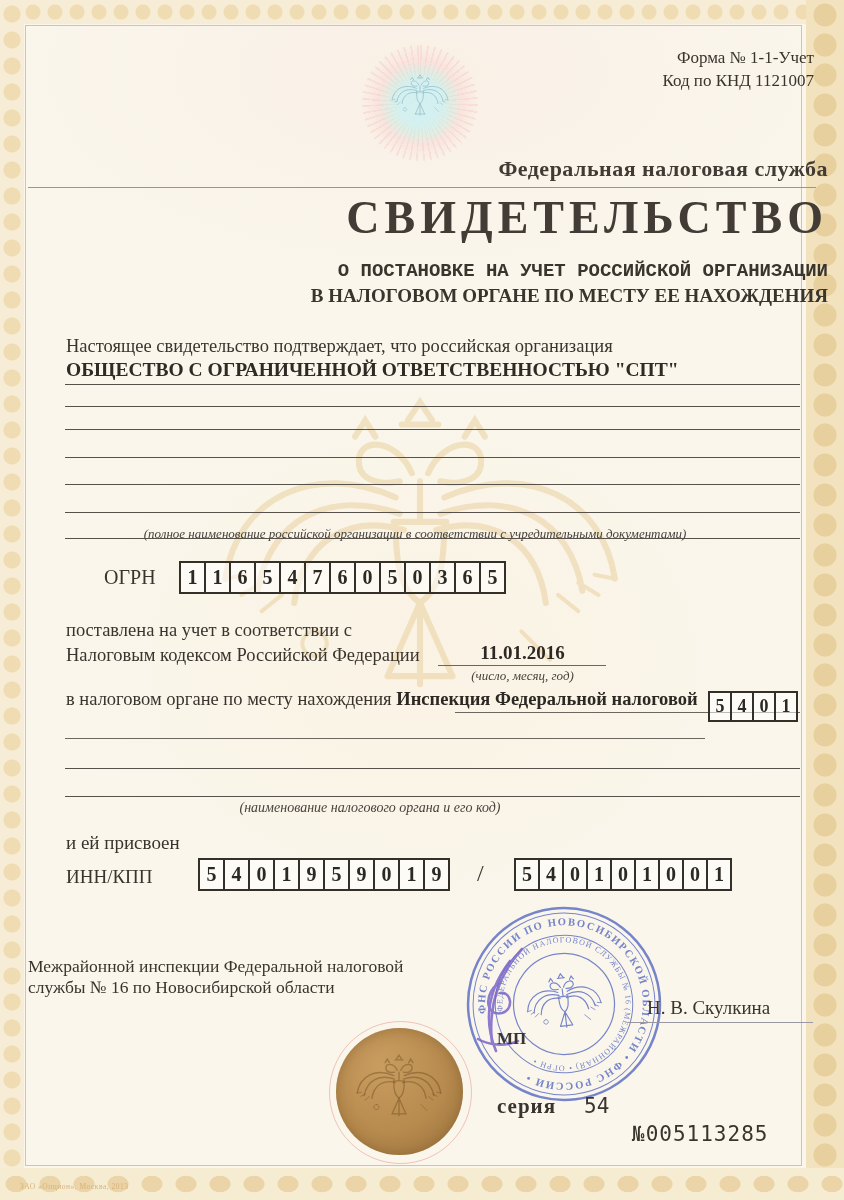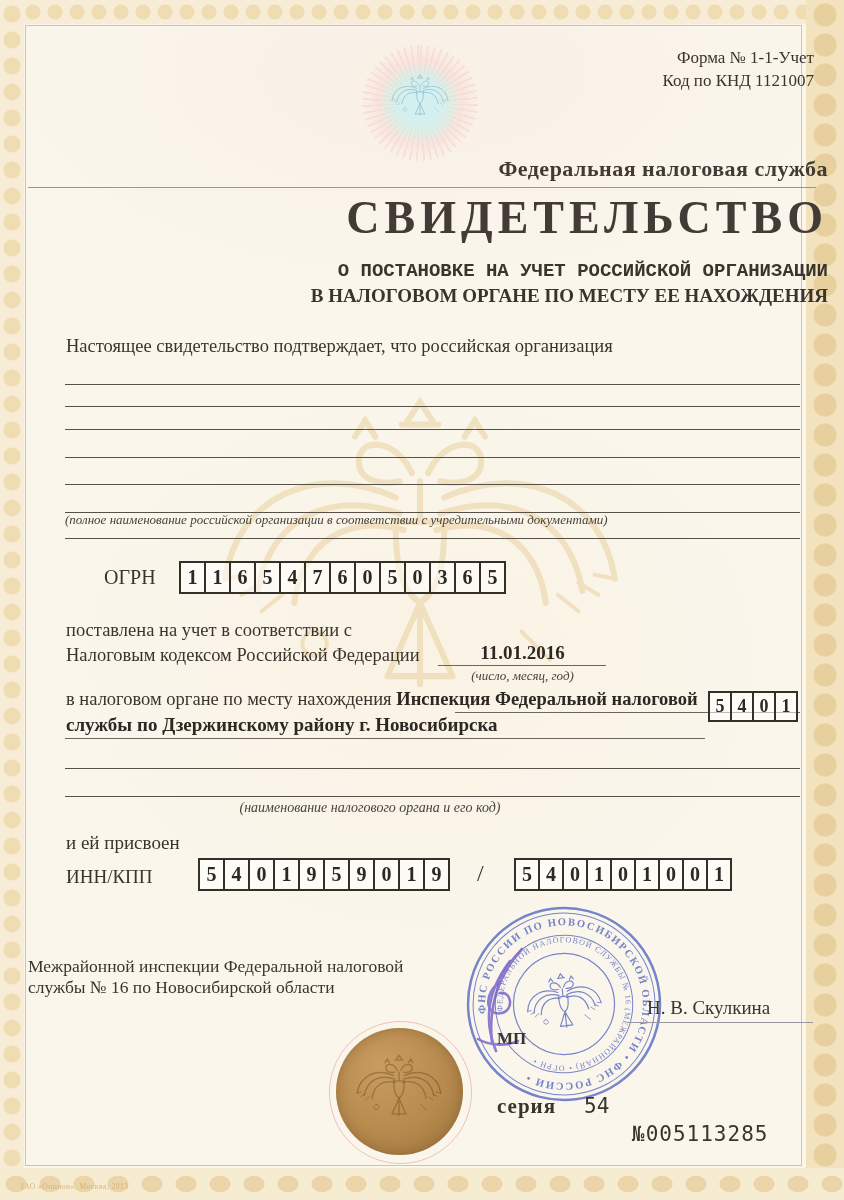--- a/index.html
+++ b/index.html
@@ -98,30 +98,31 @@
     <div>Код по КНД 1121007</div>
   </div>
 
   <div class="abs ctr" style="top:156px;font-size:22px;font-weight:bold;letter-spacing:.5px;color:#423b35;">Федеральная налоговая служба</div>
   <div class="rule" style="top:187px;left:28px;width:788px;border-top:1px solid #9a958e;"></div>
   <div class="abs ctr" style="top:191px;font-size:46px;font-weight:bold;letter-spacing:5px;color:#433c36;">СВИДЕТЕЛЬСТВО</div>
   <div class="abs ctr" style="top:260px;font-size:19px;font-weight:bold;font-family:Liberation Mono, monospace;">О ПОСТАНОВКЕ НА УЧЕТ РОССИЙСКОЙ ОРГАНИЗАЦИИ</div>
   <div class="abs ctr" style="top:285px;font-size:19px;font-weight:bold;">В НАЛОГОВОМ ОРГАНЕ  ПО МЕСТУ ЕЕ НАХОЖДЕНИЯ</div>
 
   <div class="abs" style="left:66px;top:336px;font-size:18.5px;">Настоящее свидетельство подтверждает, что российская организация</div>
+  <div class="abs" style="left:66px;top:359px;font-size:19.5px;font-weight:bold;color:#2e2a25;">ОБЩЕСТВО С ОГРАНИЧЕННОЙ ОТВЕТСТВЕННОСТЬЮ "СПТ"</div>
 
   <div class="rule" style="top:384px;left:65px;width:735px;"></div>
   <div class="rule" style="top:406px;left:65px;width:735px;"></div>
   <div class="rule" style="top:429px;left:65px;width:735px;"></div>
   <div class="rule" style="top:457px;left:65px;width:735px;"></div>
   <div class="rule" style="top:484px;left:65px;width:735px;"></div>
   <div class="rule" style="top:512px;left:65px;width:735px;"></div>
   <div class="rule" style="top:538px;left:65px;width:735px;"></div>
 
-  <div class="abs caption" style="top:512px;left:65px;width:700px;">(полное наименование российской организации в соответствии с учредительными документами)</div>
+  <div class="abs caption" style="top:526px;left:65px;width:700px;text-align:center;">(полное наименование российской организации в соответствии с учредительными документами)</div>
 
   <div class="abs" style="left:104px;top:566px;font-size:20px;">ОГРН</div>
   <div class="cells" style="left:179px;top:561px;">
       <span class="cell">1</span>
       <span class="cell">1</span>
       <span class="cell">6</span>
       <span class="cell">5</span>
       <span class="cell">4</span>
       <span class="cell">7</span>
       <span class="cell">6</span>
@@ -137,21 +138,20 @@
   <div class="abs" style="left:66px;top:645px;font-size:18.5px;">Налоговым кодексом Российской Федерации</div>
   <div class="abs" style="left:440px;top:642px;width:165px;text-align:center;font-size:19px;font-weight:bold;color:#2c2823;">11.01.2016</div>
   <div class="rule" style="top:665px;left:438px;width:168px;border-top:1px solid #6b665f;"></div>
   <div class="abs caption" style="top:668px;left:440px;width:165px;text-align:center;">(число, месяц, год)</div>
 
   <div class="abs" style="left:66px;top:689px;font-size:18.5px;white-space:nowrap;">
     <span>в налоговом органе по месту нахождения</span>
     <span style="font-weight:bold;color:#2c2823;">Инспекция Федеральной налоговой</span>
   </div>
   <div class="rule" style="top:712px;left:455px;width:345px;border-top:1px solid #6b665f;"></div>
-  <div class="abs" style="left:66px;top:714px;font-size:19px;font-weight:bold;color:#2c2823;">службы по Дзержинскому району г. Новосибирска</div>
   <div class="rule" style="top:738px;left:65px;width:640px;border-top:1px solid #6b665f;"></div>
   <div class="cells small" style="left:708px;top:691px;">
       <span class="cell">5</span>
       <span class="cell">4</span>
       <span class="cell">0</span>
       <span class="cell">1</span>
     </div>
 
   <div class="rule" style="top:768px;left:65px;width:735px;"></div>
   <div class="rule" style="top:796px;left:65px;width:735px;"></div>

